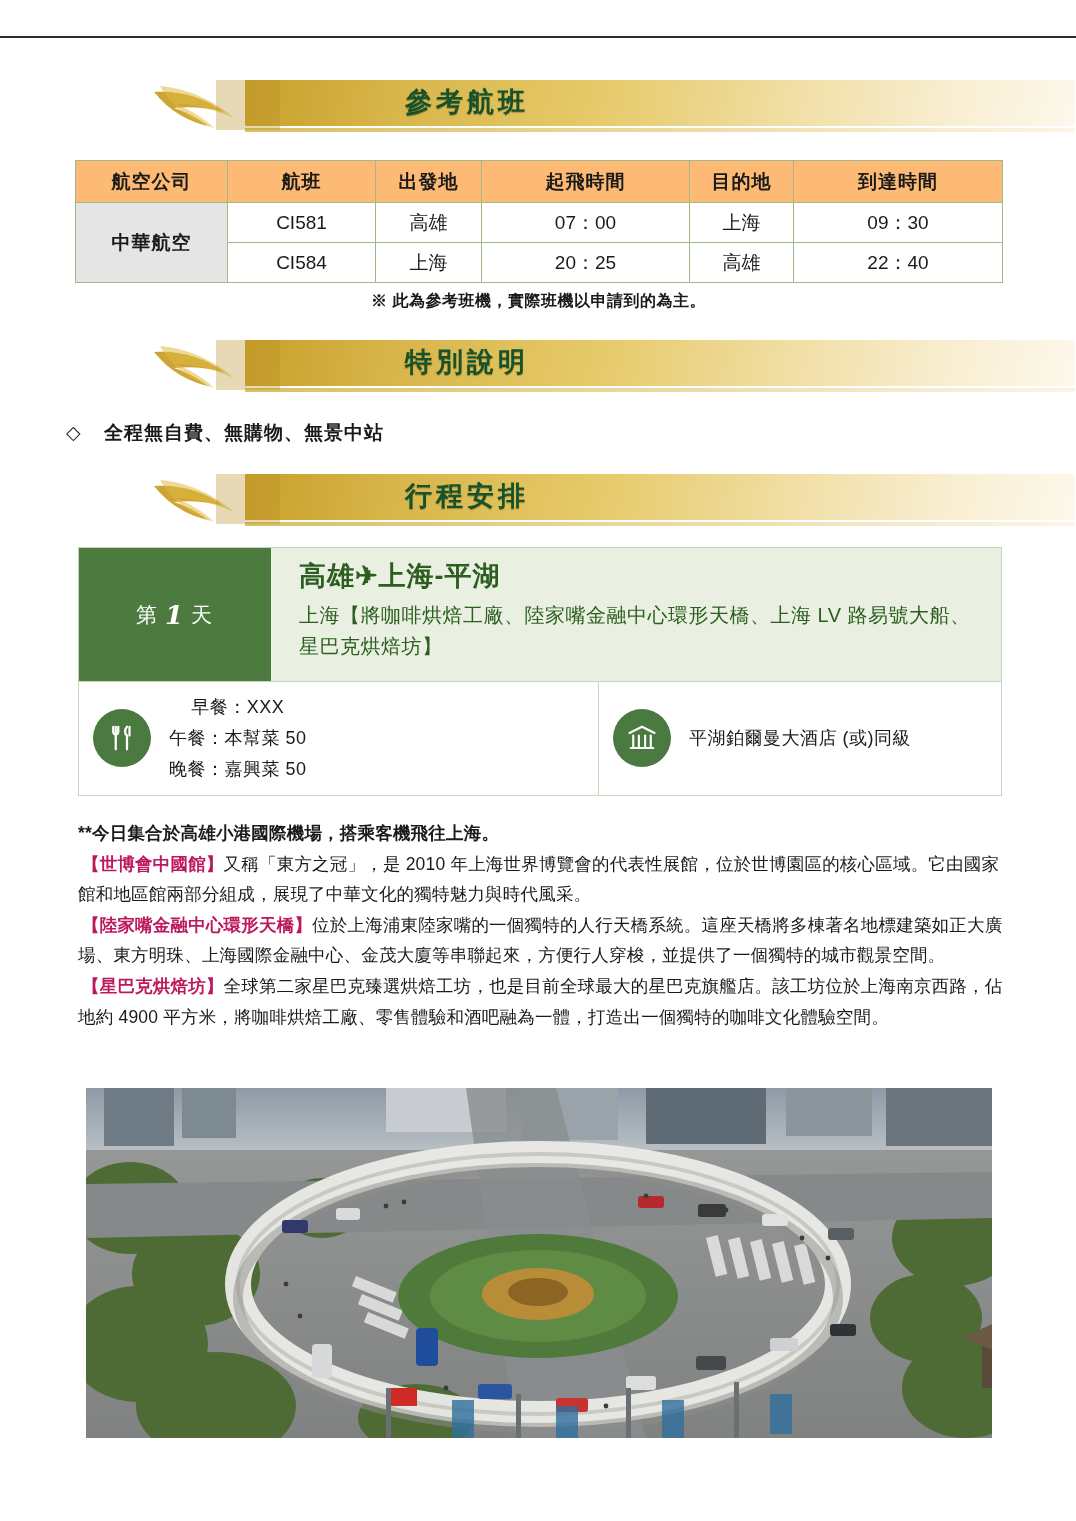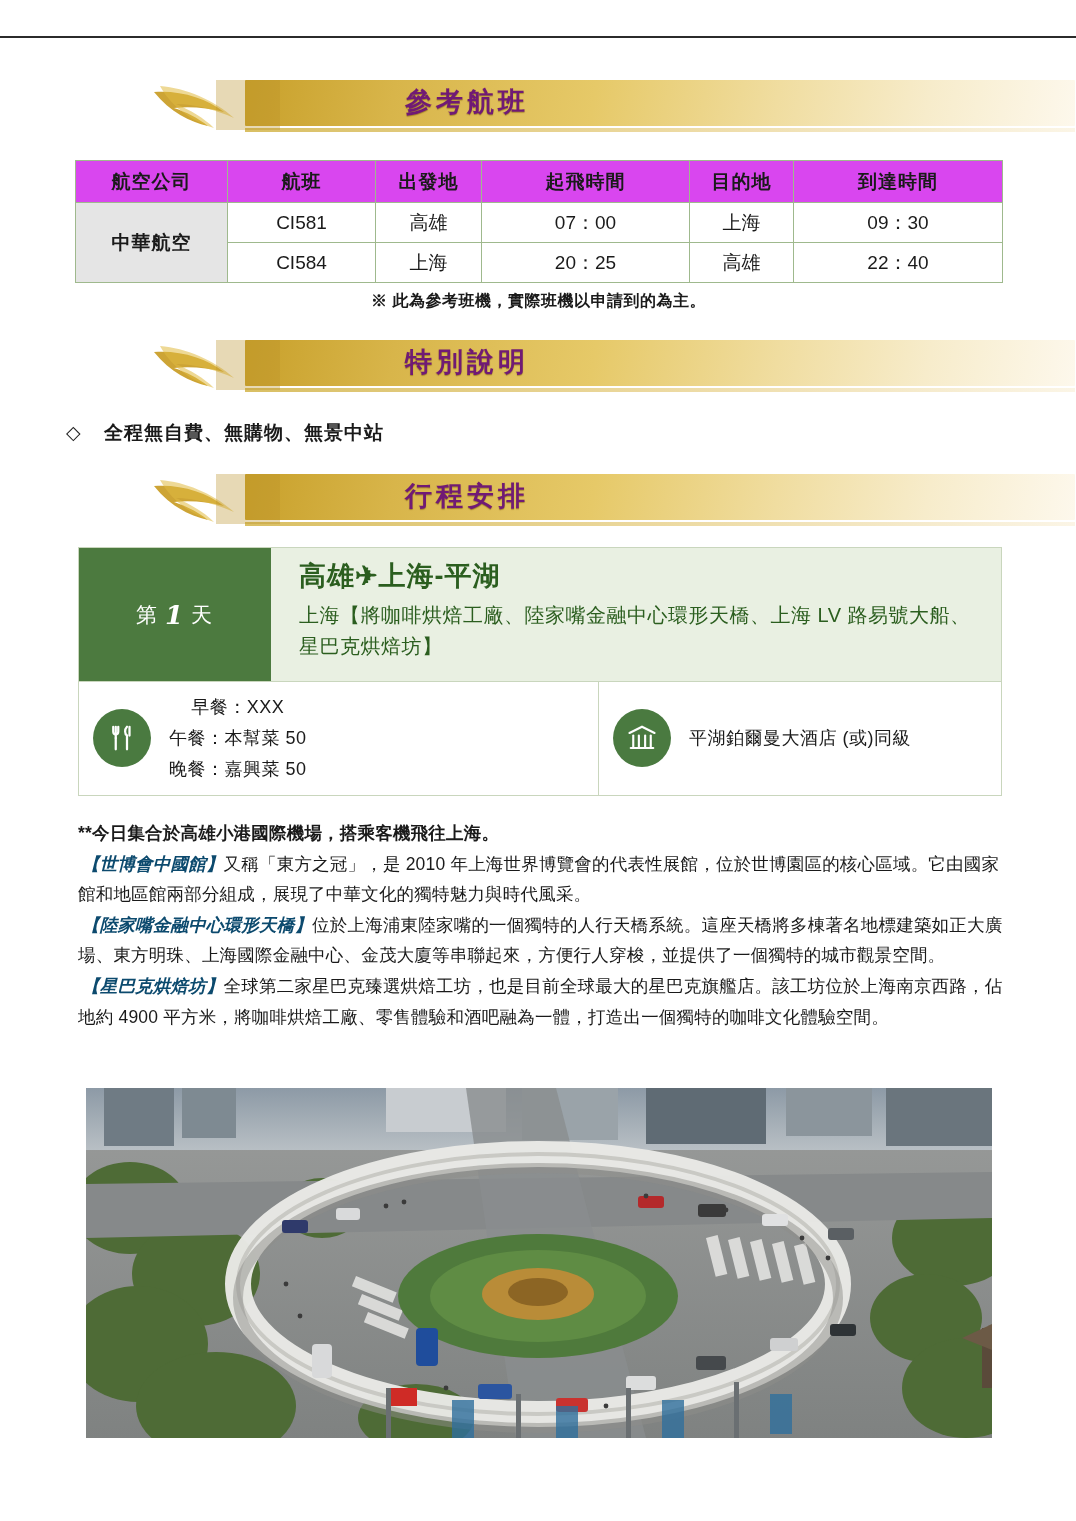--- a/index.html
+++ b/index.html
@@ -60,21 +60,21 @@
     overflow: hidden;
   }
   .banner .leaf svg { display: block; }
   .banner .title {
     position: absolute;
     left: 255px;
     top: 8px;
     font-family: "DejaVu Serif", serif;
     font-size: 27px;
     font-weight: bold;
-    color: #701a75;
+    color: #14532d;
     letter-spacing: 4px;
     text-shadow: 0 1px 1px rgba(120,90,10,.55);
   }
 
   
   .flight-wrap {
     position: absolute;
     left: 75px;
     top: 160px;
     width: 927px;
@@ -86,21 +86,21 @@
   }
   table.flight th, table.flight td {
     border: 1px solid #9fb98d;
     text-align: center;
     font-size: 19px;
     color: #1a1a1a;
     height: 40px;
     padding: 0 4px;
   }
   table.flight th {
-    background: #d946ef;
+    background: #fdba74;
     font-weight: bold;
     letter-spacing: 1px;
     height: 42px;
   }
   table.flight td.airline {
     background: #e5e5e5;
     font-weight: bold;
     letter-spacing: 1px;
   }
   .flight-note {
@@ -215,21 +215,21 @@
     left: 78px;
     top: 818px;
     width: 926px;
     font-size: 17.5px;
     line-height: 1.72;
     letter-spacing: .2px;
     color: #1a1a1a;
   }
   .body-text p { margin: 0 0 1px 0; }
   .p-bold { font-weight: bold; }
-  .hl { color: #0c4a6e; font-weight: bold; font-style: italic; }
+  .hl { color: #be185d; font-weight: bold; }
   .indent { text-indent: 4px; }
 
   
   .photo {
     position: absolute;
     left: 86px;
     top: 1088px;
     width: 906px;
     height: 350px;
     overflow: hidden;

